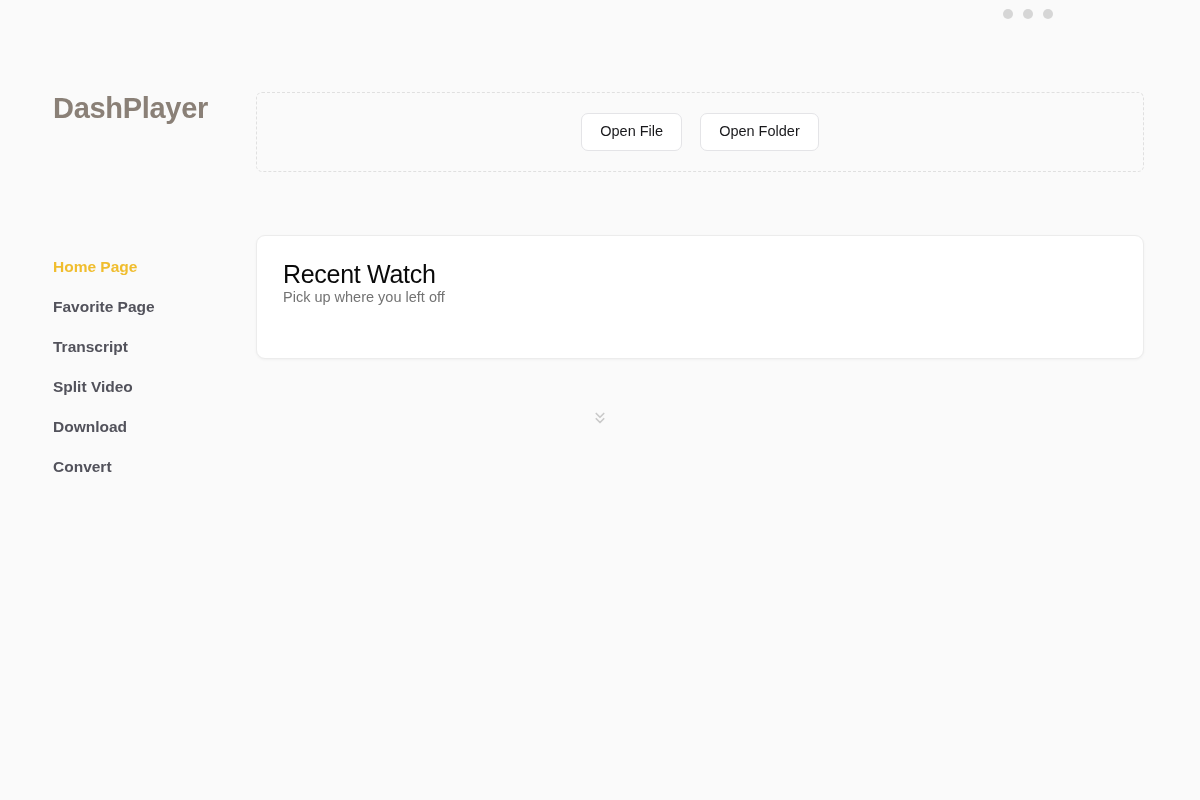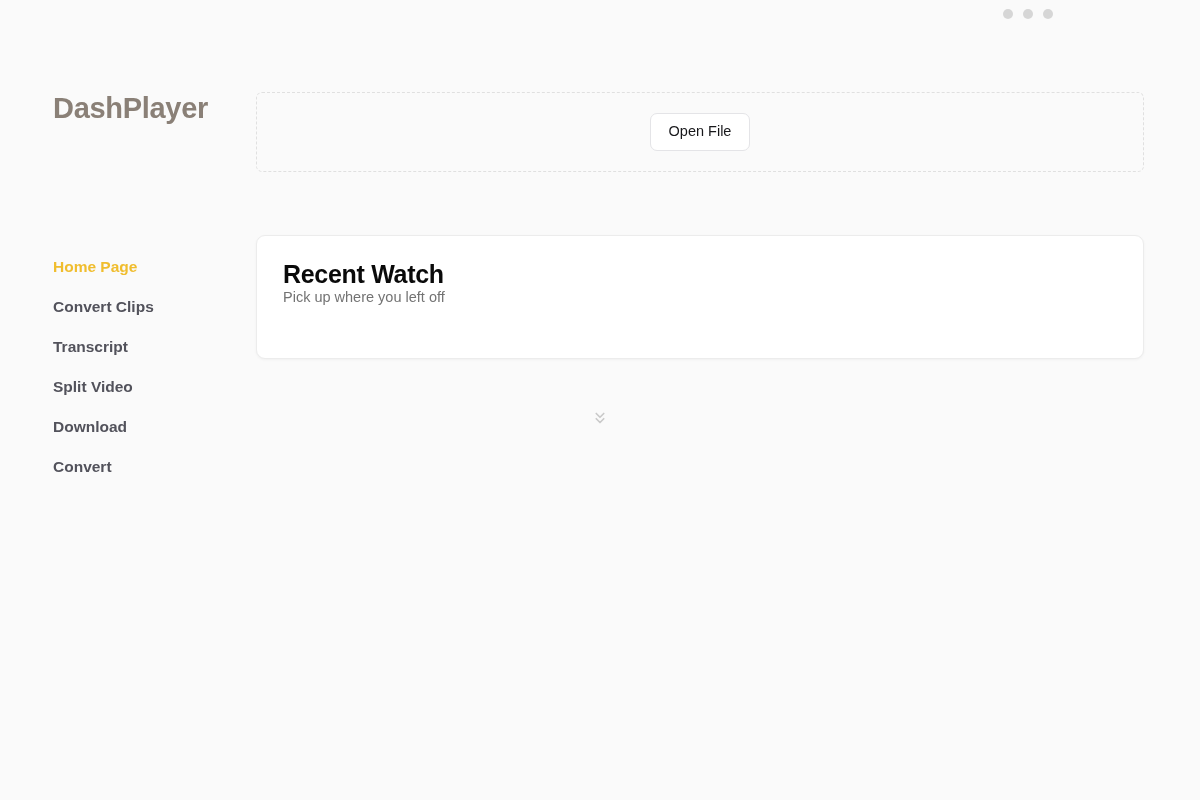--- a/index.html
+++ b/index.html
@@ -104,21 +104,21 @@
     width: 888px;
     height: 124px;
     background: #ffffff;
     border: 1px solid #ececec;
     border-radius: 9px;
     box-shadow: 0 1px 3px rgba(0,0,0,0.045);
     padding: 24px 26px;
   }
   .card-title {
     font-size: 25px;
-    font-weight: bold;
+    font-weight: normal;
     color: #0a0a0a;
     letter-spacing: -0.3px;
     line-height: 1.15;
   }
   .card-sub {
     font-size: 14.5px;
     color: #737373;
     line-height: 1.2;
   }
 
@@ -143,25 +143,26 @@
   <div class="window-controls">
     <span class="win-dot"></span>
     <span class="win-dot"></span>
     <span class="win-dot"></span>
   </div>
 
   <div class="brand">DashPlayer</div>
 
   <div class="dropzone">
     <button class="open-btn">Open File</button>
+    <button class="open-btn">Open Folder</button>
   </div>
 
   <nav class="sidebar">
     <div class="nav-item active">Home Page</div>
-    <div class="nav-item">Convert Clips</div>
+    <div class="nav-item">Favorite Page</div>
     <div class="nav-item">Transcript</div>
     <div class="nav-item">Split Video</div>
     <div class="nav-item">Download</div>
     <div class="nav-item">Convert</div>
   </nav>
 
   <section class="card">
     <div class="card-title">Recent Watch</div>
     <div class="card-sub">Pick up where you left off</div>
   </section>

